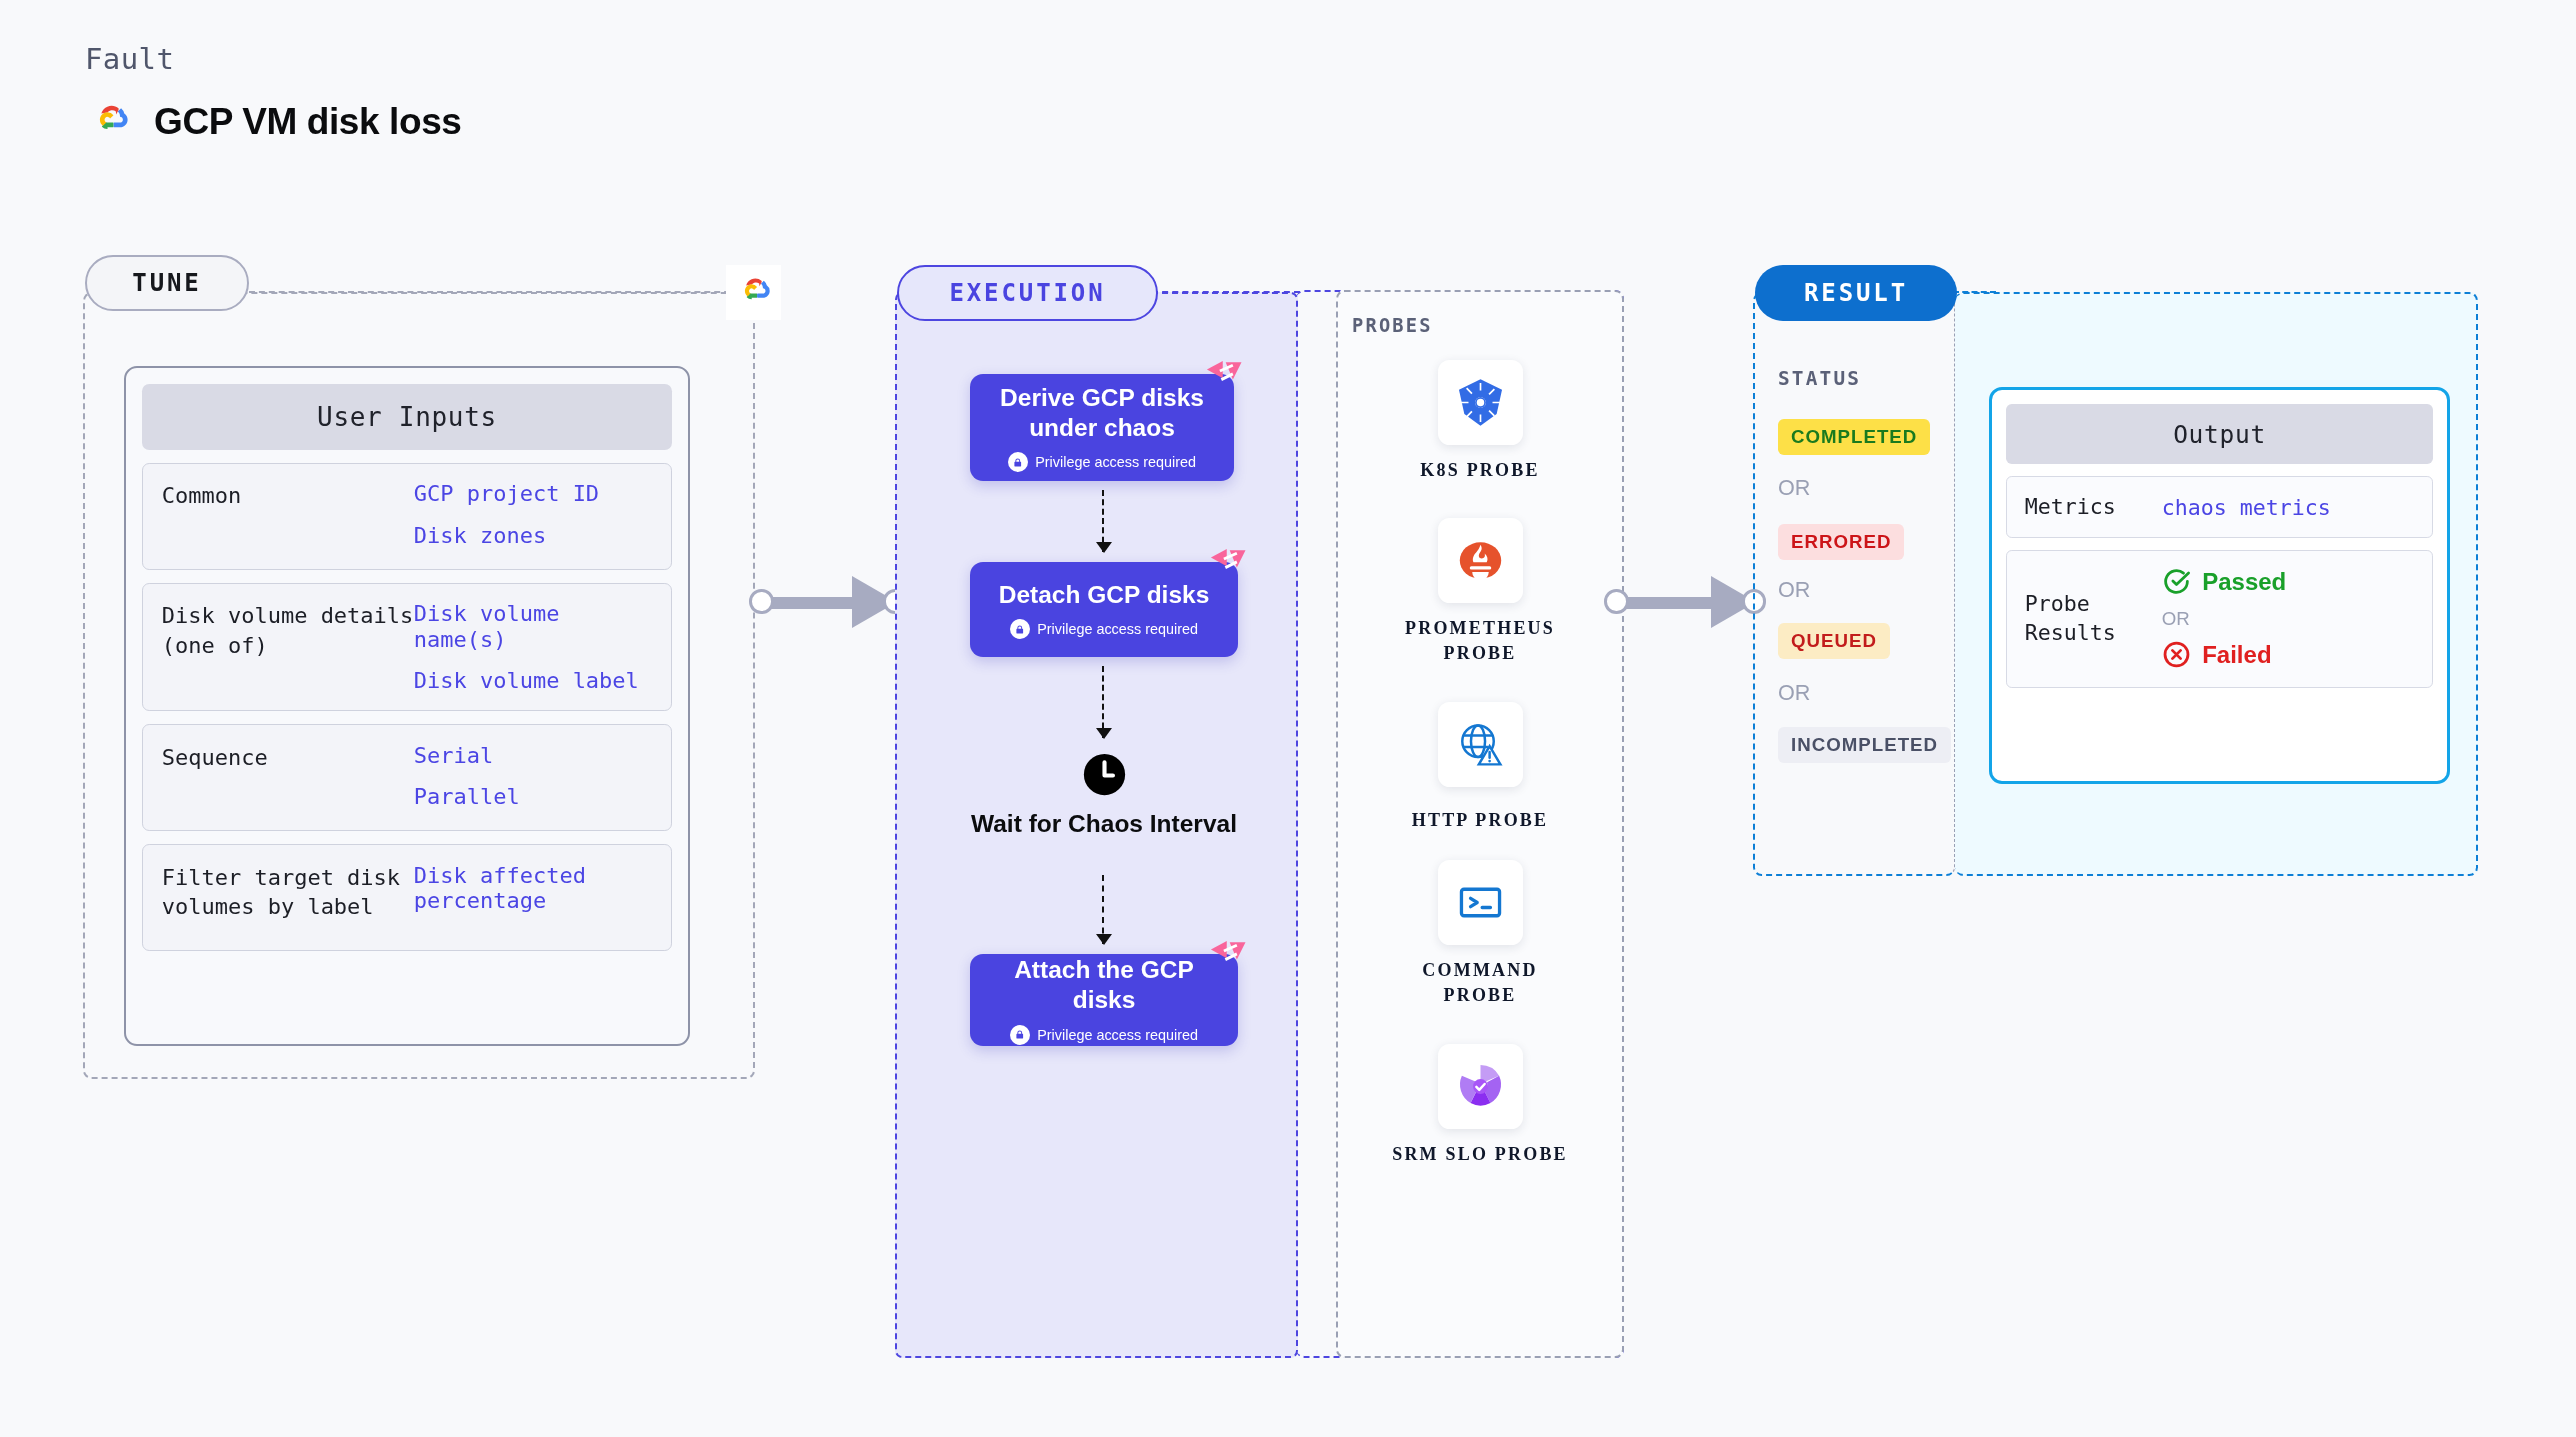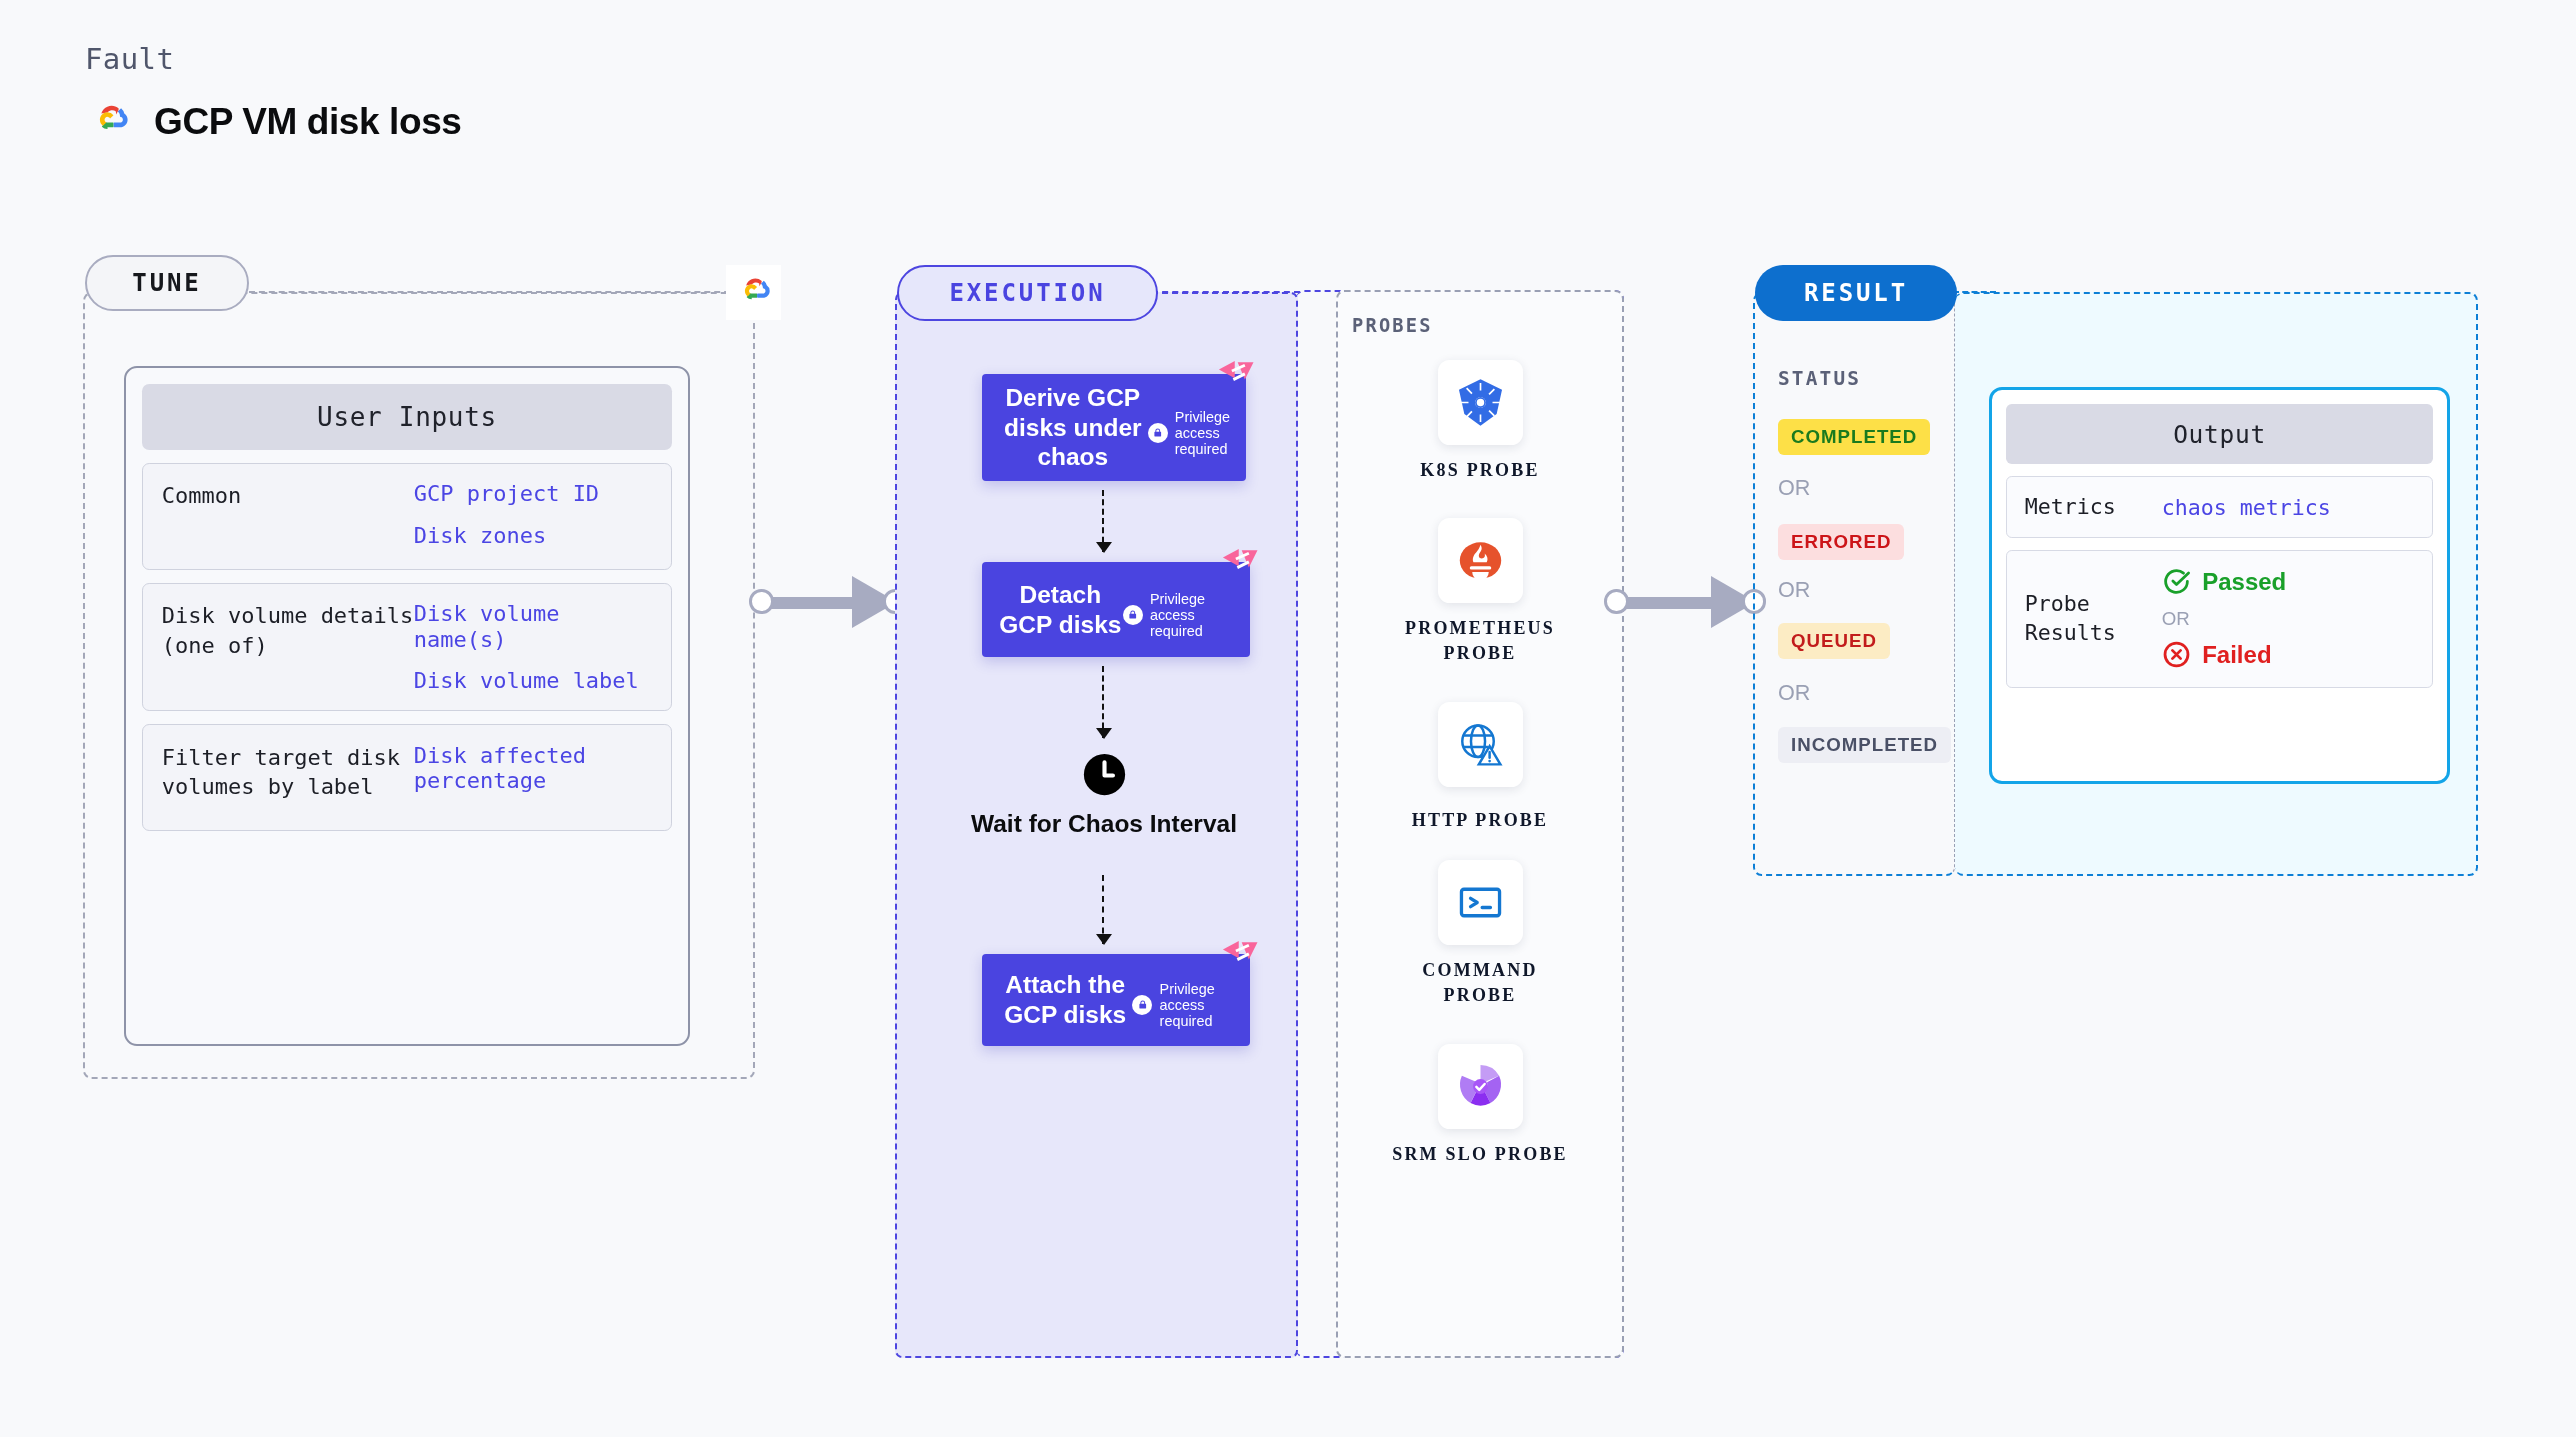--- a/index.html
+++ b/index.html
@@ -91,24 +91,24 @@
     width: 252px; flex: 0 0 252px;
     font-family: "DejaVu Sans Mono", monospace; font-size: 22px; color: #1c1e26; line-height: 1.35;
   }
   .ui-row-vals { display: flex; flex-direction: column; gap: 16px; }
   .ui-val {
     font-family: "DejaVu Sans Mono", monospace; font-size: 22px; color: #4b45e4; line-height: 1.15;
   }
 
   
   .exec-node {
-    position: absolute; background: #4a44e0; border-radius: 4px;
+    position: absolute; background: #4a44e0; border-radius: 13px;
     box-shadow: 0 4.3px 13px rgba(60,54,190,0.22);
-    display: flex; flex-direction: row; align-items: center; justify-content: center;
-    color: #fff; padding: 11.5px 16px; margin-left: 12px;
+    display: flex; flex-direction: column; align-items: center; justify-content: center;
+    color: #fff; padding: 11.5px 16px;
   }
   .exec-node .en-title { font-size: 24.5px; font-weight: 700; text-align: center; line-height: 1.22; }
   .exec-node .en-sub { margin-top: 10px; display: flex; align-items: center; gap: 7.2px; font-size: 14.4px; }
   .lock-badge {
     width: 20px; height: 20px; border-radius: 50%; background: #ffffff;
     display: flex; align-items: center; justify-content: center; flex: 0 0 20px;
   }
   .pink-flag { position: absolute; right: -8.6px; top: -16px; width: 39px; height: 36px; }
 
   .exec-node-1 { left: 970px; top: 374px; width: 264px; height: 107px; }
@@ -266,20 +266,27 @@
     </div>
 
     <div class="ui-row">
       <div class="ui-row-label">Disk volume details (one of)</div>
       <div class="ui-row-vals">
         <div class="ui-val">Disk volume name(s)</div>
         <div class="ui-val">Disk volume label</div>
       </div>
     </div>
 
+    <div class="ui-row">
+      <div class="ui-row-label">Sequence</div>
+      <div class="ui-row-vals">
+        <div class="ui-val">Serial</div>
+        <div class="ui-val">Parallel</div>
+      </div>
+    </div>
 
     <div class="ui-row">
       <div class="ui-row-label">Filter target disk volumes by label</div>
       <div class="ui-row-vals">
         <div class="ui-val">Disk affected percentage</div>
       </div>
     </div>
   </div>
 
   <div class="conn conn-a">

